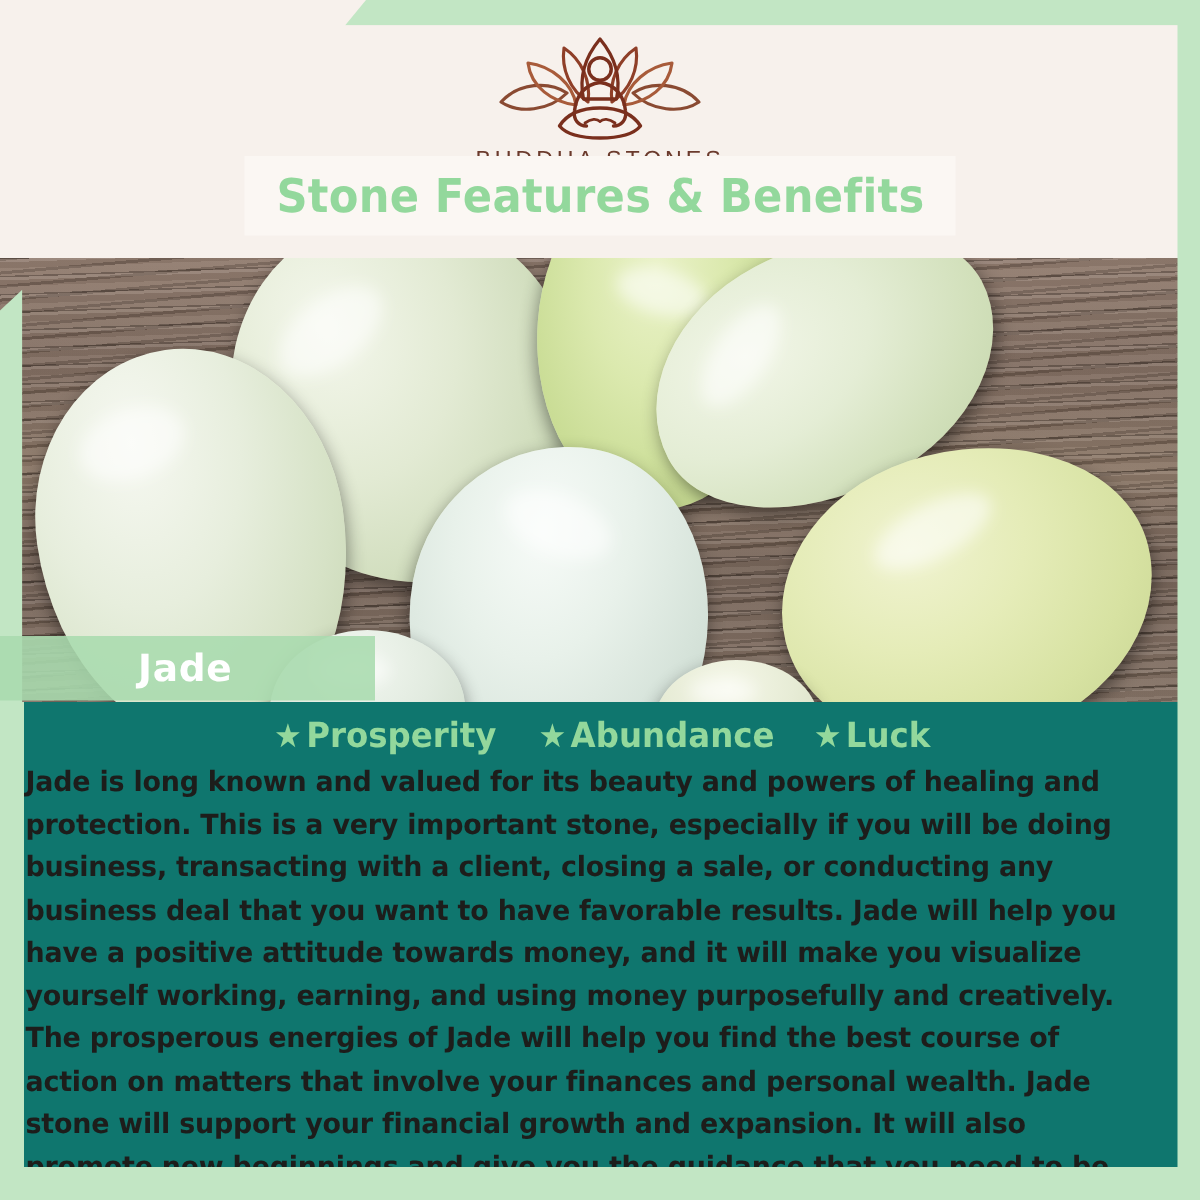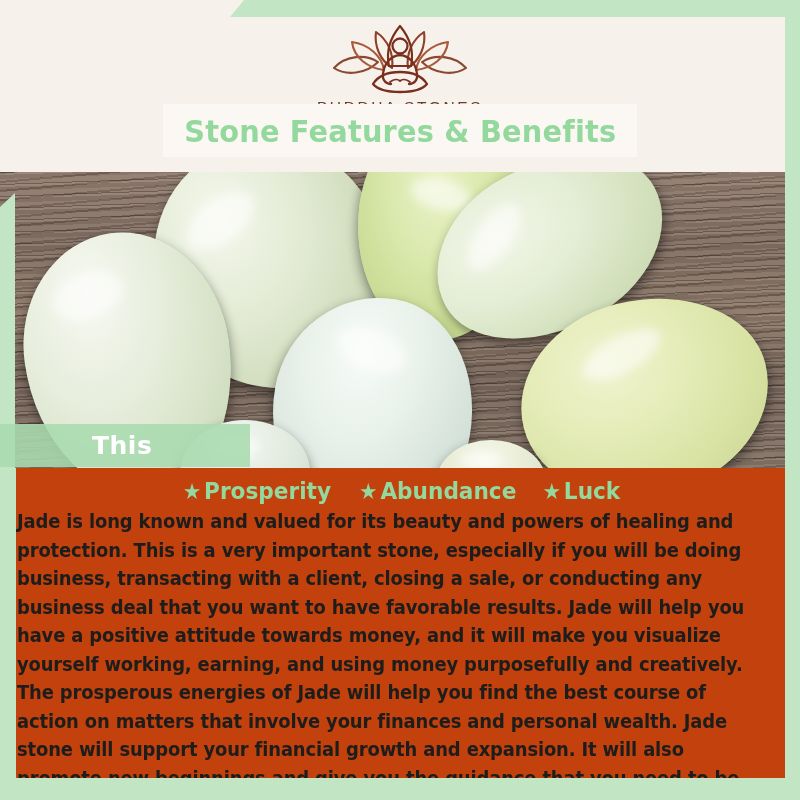--- a/index.html
+++ b/index.html
@@ -235,21 +235,21 @@
     letter-spacing: 0.5px;
   }
 
   
   .body-section {
     position: absolute;
     top: 468px;
     left: 0;
     width: 800px;
     height: 332px;
-    background: #c2410c;
+    background: #0f766e;
   }
   .benefits {
     position: absolute;
     top: 10px;
     left: 0;
     width: 800px;
     text-align: center;
     white-space: nowrap;
   }
   .benefit {
@@ -330,21 +330,21 @@
     <div class="stone s6"></div>
     <div class="stone s7"></div>
     <div class="stone s8"></div>
   </div>
 
   <div class="title-banner">
     <span class="title-text">Stone Features &amp; Benefits</span>
   </div>
 
   <div class="jade-band">
-    <span class="jade-text">This</span>
+    <span class="jade-text">Jade</span>
   </div>
 
   <div class="body-section">
     <div class="benefits">
       <span class="benefit">
         <span class="star">★</span><span>Prosperity</span>
       </span>
       <span class="benefit">
         <span class="star">★</span><span>Abundance</span>
       </span>

